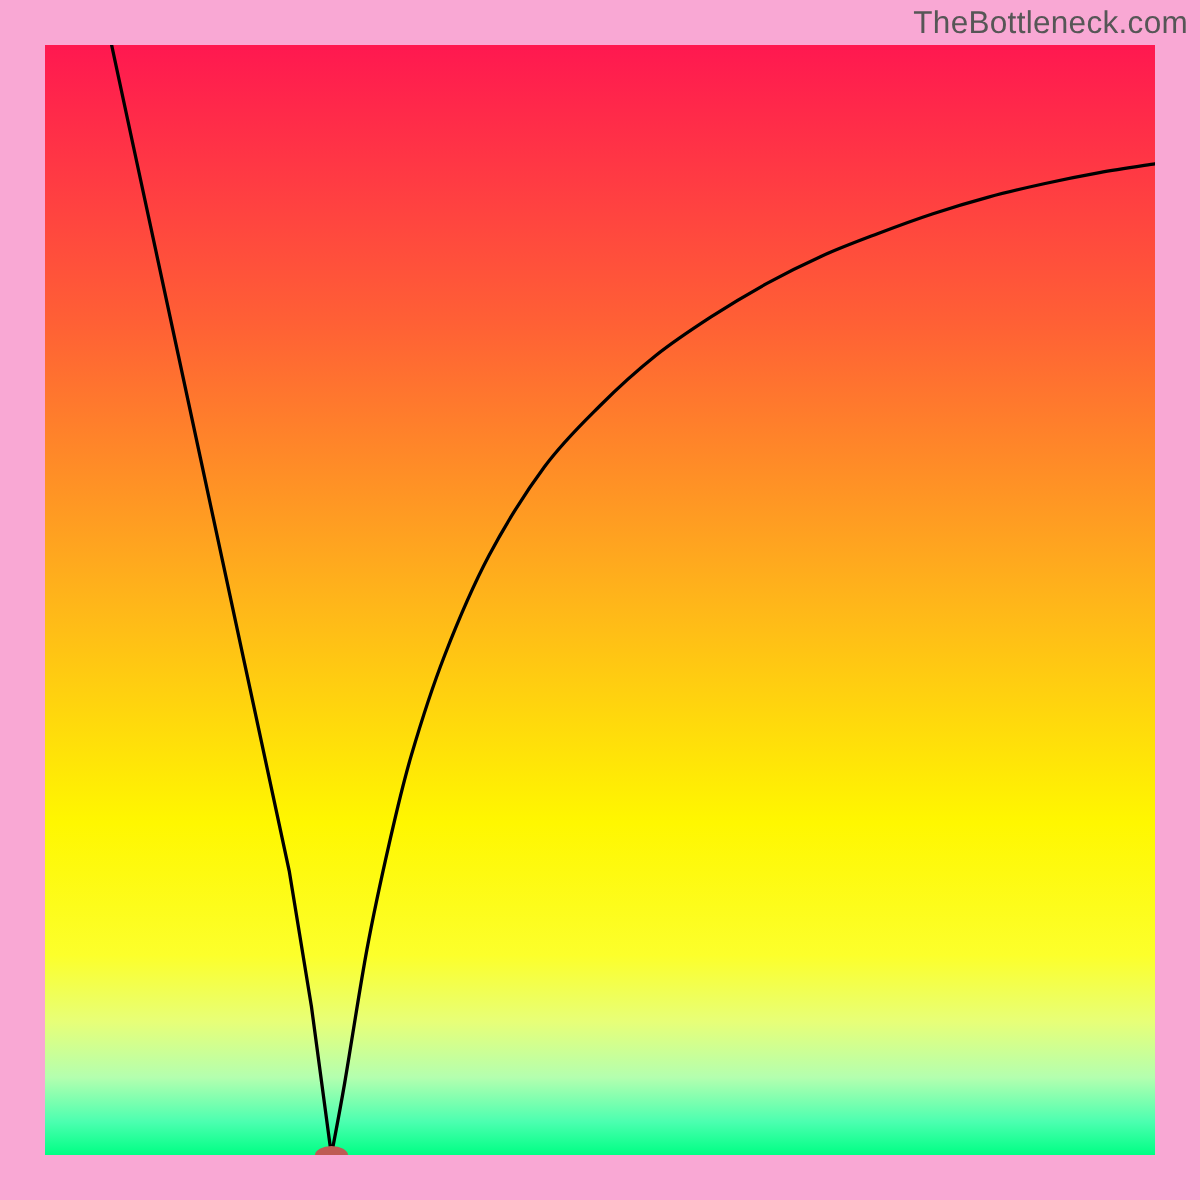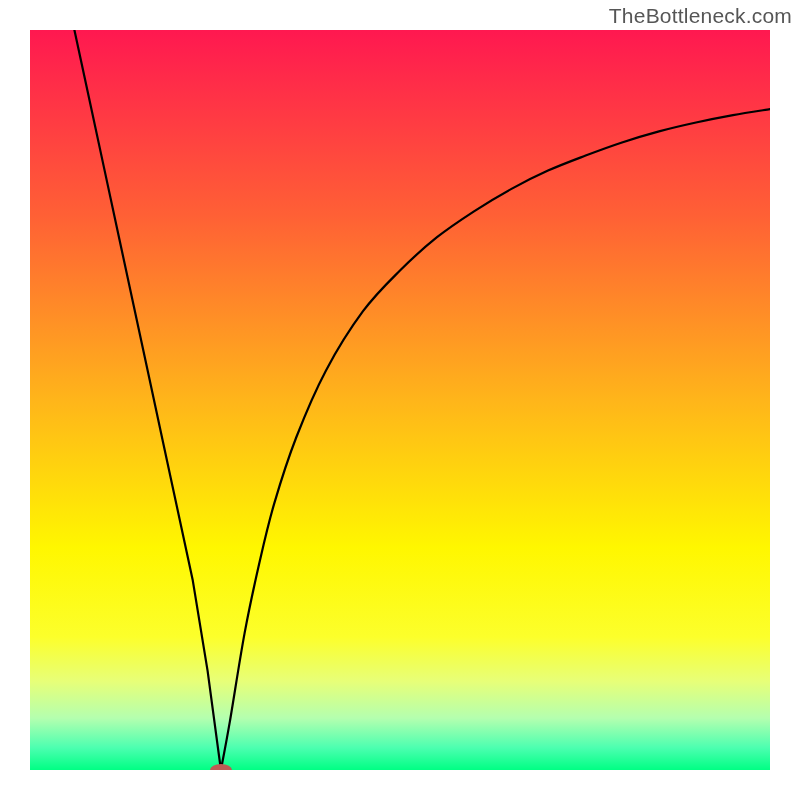--- a/index.html
+++ b/index.html
@@ -1,21 +1,21 @@
 <!DOCTYPE html>
 <html><head>
 <meta charset="utf-8">
 <style>
   * { margin: 0; padding: 0; box-sizing: border-box; }
   html, body { width: 800px; height: 800px; overflow: hidden; background: #000; }
   .frame {
     position: absolute;
     left: 0; top: 0;
     width: 800px; height: 800px;
-    background: #ffffff;
+    background: #f9a8d4;
   }
   .plot {
     position: absolute;
     left: 30px; top: 30px;
     width: 740px; height: 740px;
     overflow: hidden;
   }
   .gradient {
     position: absolute;
     left: 0; top: 0; width: 100%; height: 100%;

